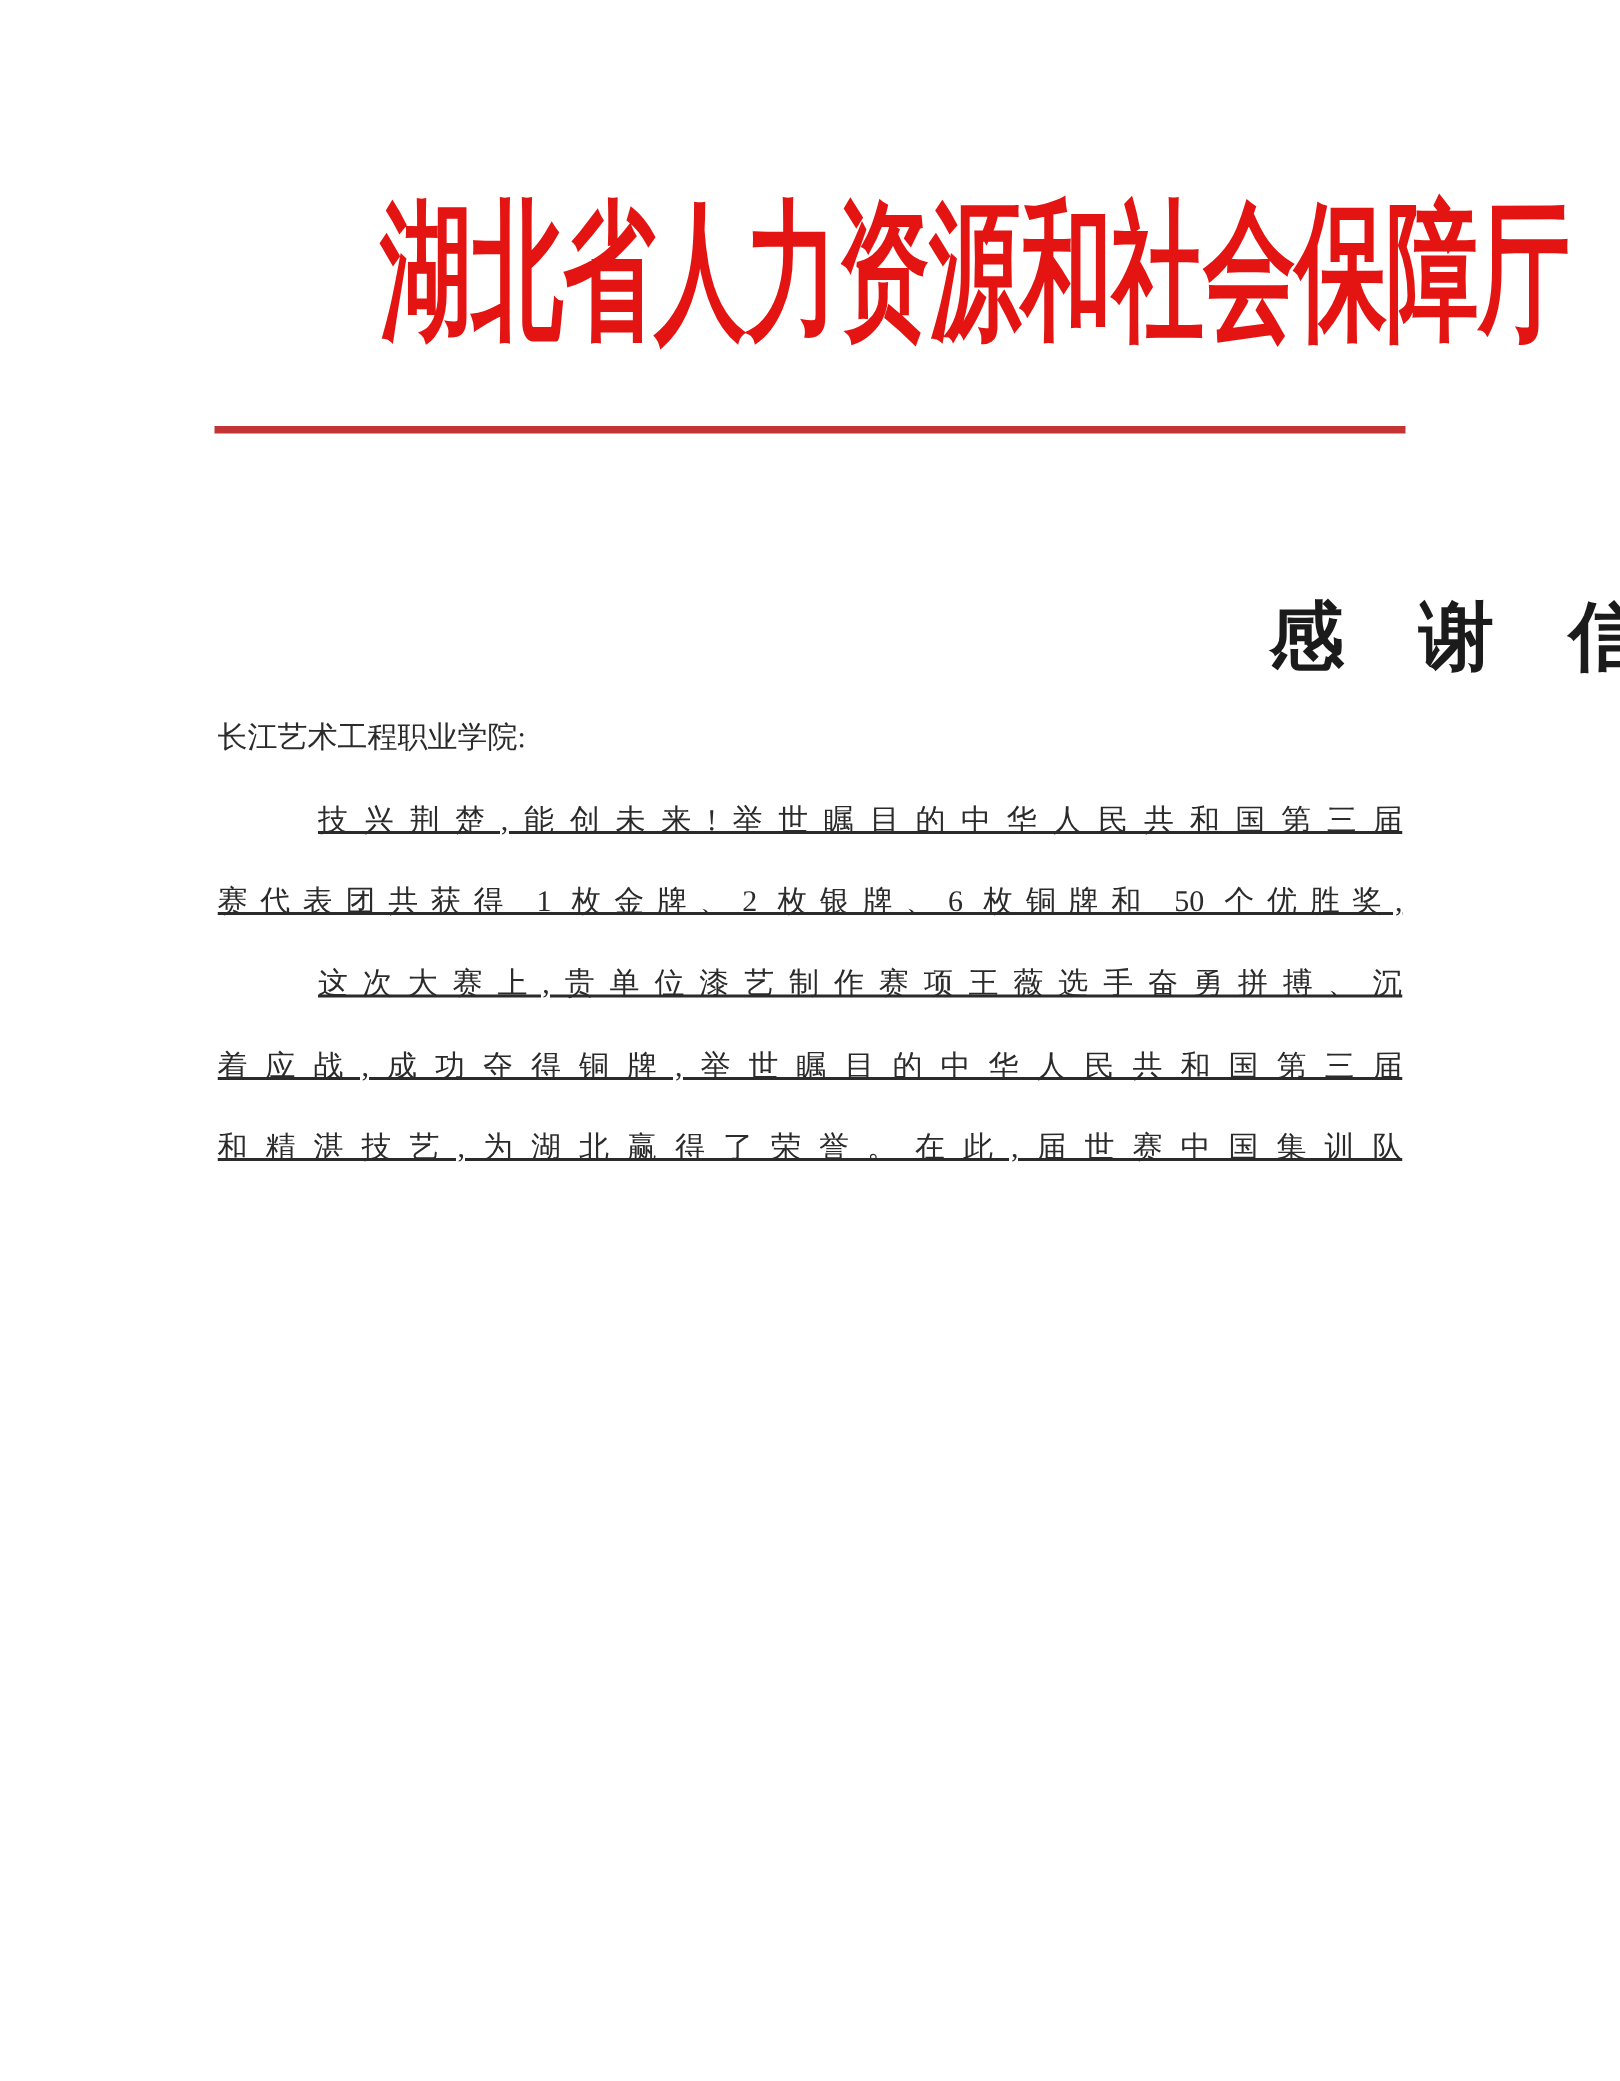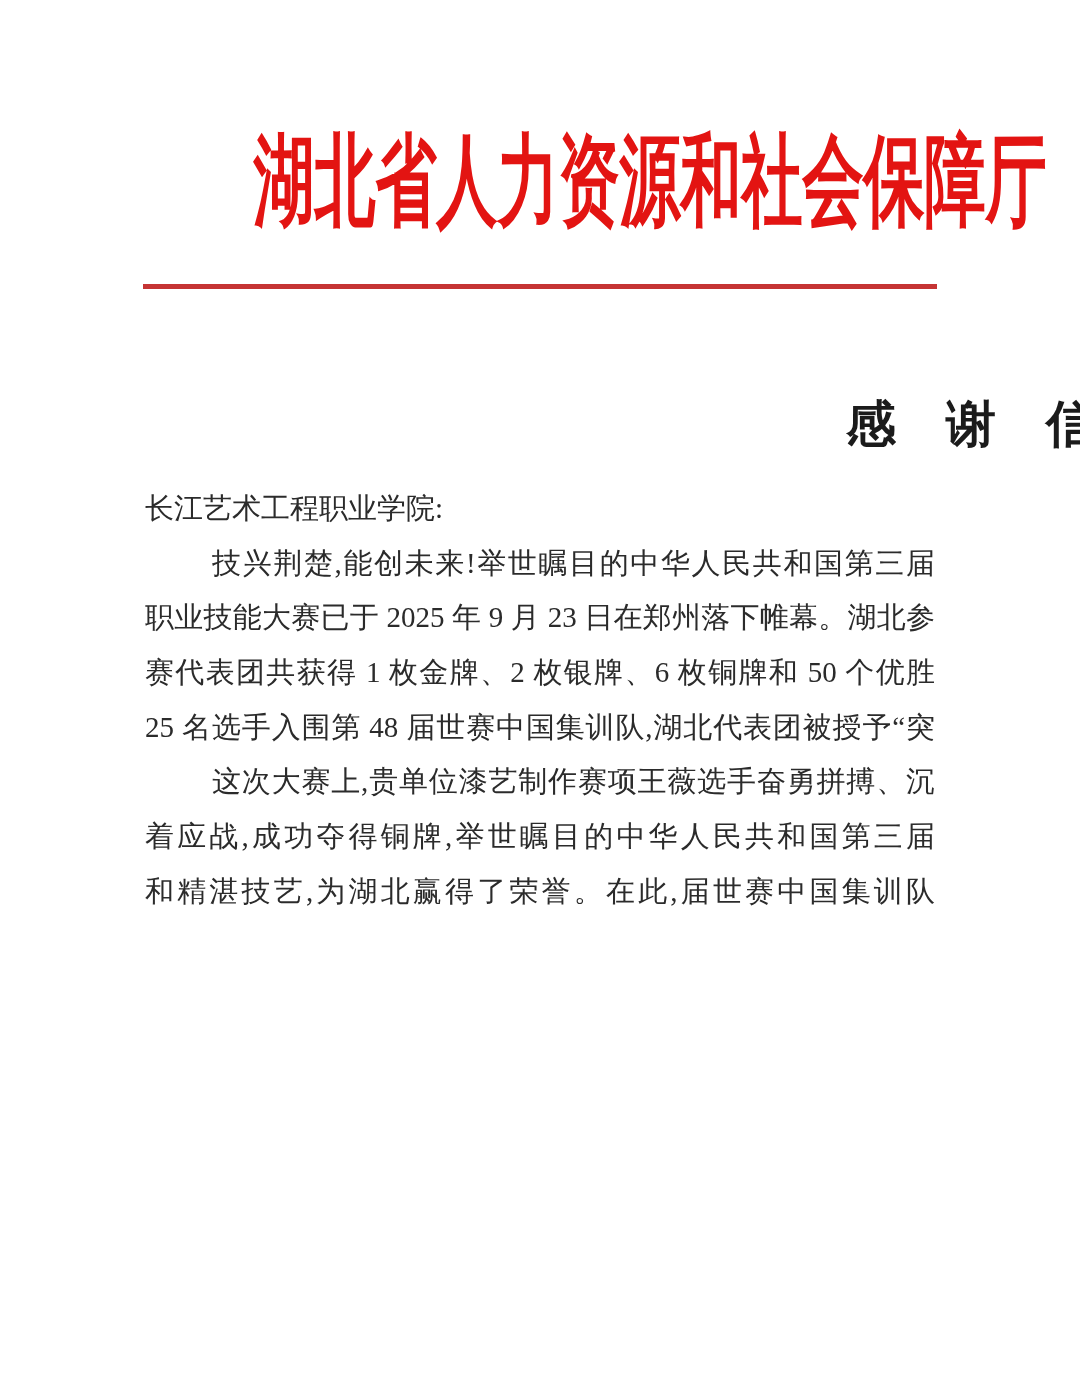--- a/index.html
+++ b/index.html
@@ -33,28 +33,28 @@
   
   .title {
     position:absolute; top:381px; left:0; width:1080px; margin:16px;
     text-align:right;
     font-size:50px; line-height:1.1; font-weight:bold;
     color:#1b1b1b; letter-spacing:0;
   }
 
   
   .body-block {
-    position:absolute; top:481px; left:145px; width:790px;
-    font-size:29px; color:var(--ink,#2b2b2b);
+    position:absolute; top:465px; left:145px; width:790px;
+    font-size:20px; color:var(--ink,#2b2b2b);
   }
   .line {
     height:54.7px; line-height:54.7px;
     overflow:hidden; white-space:nowrap;
   }
-  .line.j { text-align:justify; text-align-last:justify; white-space:normal; }
+  .line.j { text-align:justify; text-align-last:justify; white-space:normal;text-decoration:underline; }
   .line.indent { text-indent:67px; }
 
   
   .signature-org {
     position:absolute; top:1124px; left:491px;
     font-size:30px; line-height:40px; white-space:nowrap;
     color:var(--ink,#2b2b2b);
   }
   .signature-date {
     position:absolute; top:1180px; left:578px;
@@ -86,23 +86,21 @@
     <span class="org">湖北省人力资源和社会保障厅</span>
   </div>
 
   <div class="divider"></div>
 
   <h1 class="title">感　谢　信</h1>
 
   <div class="body-block">
     <div class="line">长江艺术工程职业学院:</div>
     <div class="line j indent">技兴荆楚,能创未来!举世瞩目的中华人民共和国第三届</div>
-    <div class="line j">职业技能大赛已于 2025 年 9 月 23 日在郑州落下帷幕。湖北参</div>
     <div class="line j">赛代表团共获得 1 枚金牌、2 枚银牌、6 枚铜牌和 50 个优胜奖,</div>
-    <div class="line j">25 名选手入围第 48 届世赛中国集训队,湖北代表团被授予“突</div>
     <div class="line j indent">这次大赛上,贵单位漆艺制作赛项王薇选手奋勇拼搏、沉</div>
     <div class="line j">着应战,成功夺得铜牌,举世瞩目的中华人民共和国第三届</div>
     <div class="line j">和精湛技艺,为湖北赢得了荣誉。在此,届世赛中国集训队</div>
   </div>
 
   <div class="signature-org">湖北省人力资源和社会保障厅</div>
   <div class="signature-date">2025 年 10 月 16 日</div>
 
   <svg class="seal" viewBox="0 0 236 236" aria-hidden="true">
     <circle class="seal-ring" cx="118" cy="118" r="110"></circle>

